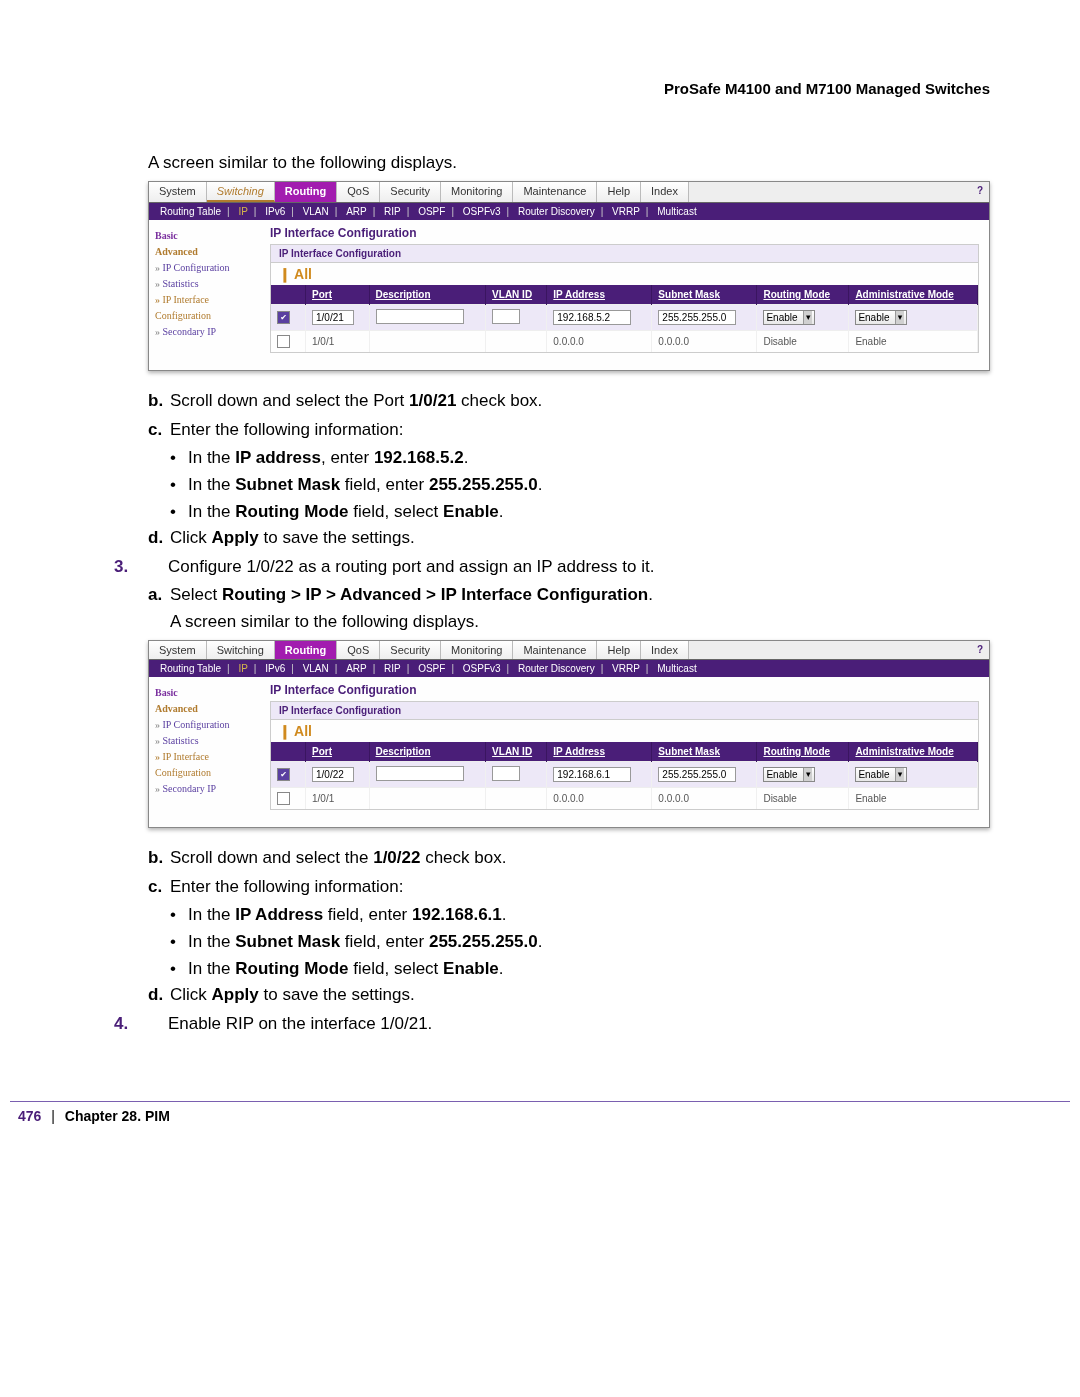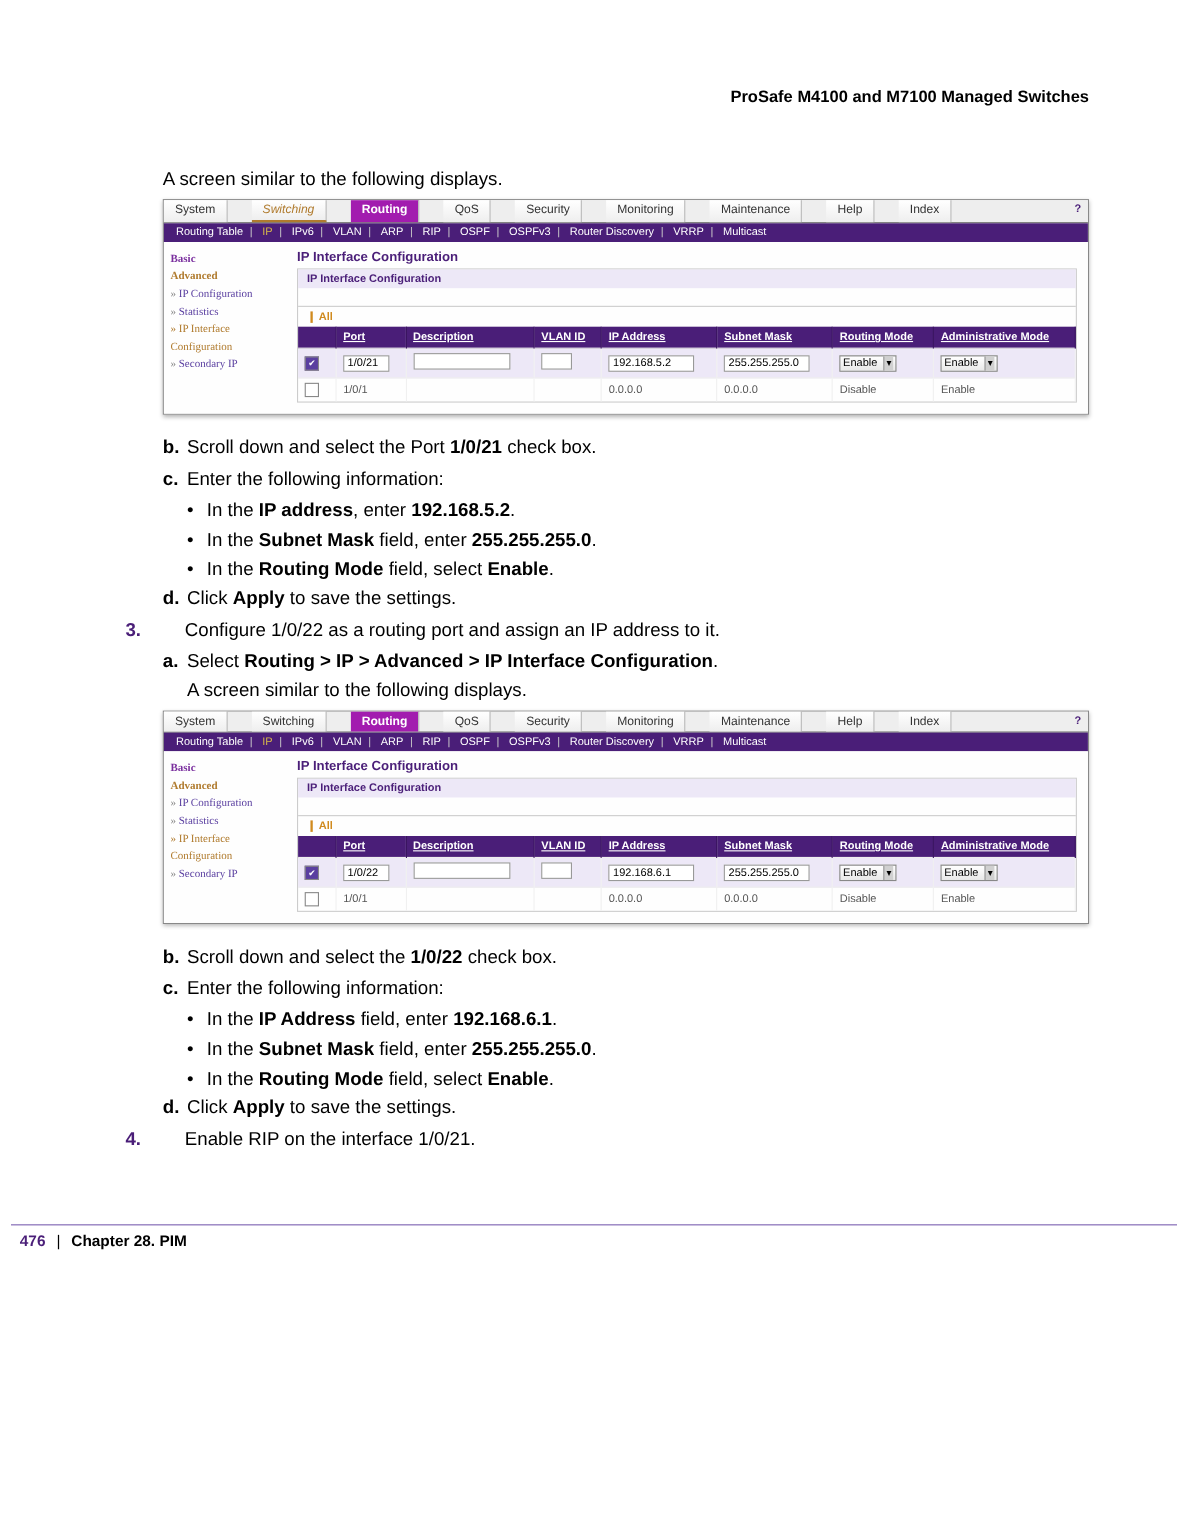--- a/index.html
+++ b/index.html
@@ -30,21 +30,20 @@
     border: 1px solid #888;
     box-shadow: 0 2px 4px rgba(0,0,0,0.3);
     background: #fff;
     font-size: 10px;
   }
   .tabs-row {
     display: flex;
     border-bottom: 1px solid #666;
     background: #eee;
     align-items: stretch;
-    gap: 22px;
   }
   .tab {
     padding: 3px 10px;
     border-right: 1px solid #bbb;
     color: #333;
     background: linear-gradient(#fff, #eee);
     font-size: 11px;
   }
   .tab.active {
     background: #a21caf;
@@ -81,21 +80,21 @@
   .sb-basic { color: #7a2f9e; font-weight: bold; }
   .sb-adv { color: #b07b2e; font-weight: bold; }
   .sb-link { color: #5a3fa0; }
   .sb-hl { color: #b07b2e; }
   .sb-link:before { content: "» "; color: #888; }
   .sb-hl:before { content: "» "; color: #b07b2e; }
   .ss-main { flex: 1; padding: 6px 10px 10px 10px; }
   .ss-title { color: #4a1e78; font-weight: bold; font-size: 12px; margin-bottom: 4px; }
   .ss-panel { border: 1px solid #ccc; }
   .ss-panel-hdr { background: #ede8f7; color: #4a1e78; font-weight: bold; padding: 3px 8px; font-size: 10px; }
-  .ss-all { padding: 3px 8px; color: #d08a1e; font-weight: bold; font-size: 10px; border-top: 1px solid #ccc; margin-top: 16px;}
+  .ss-all { padding: 3px 8px; color: #d08a1e; font-weight: bold; font-size: 14px; border-top: 1px solid #ccc;}
   .ss-all:before { content:"❙ "; color:#d08a1e; }
   .tbl { width: 100%; border-collapse: collapse; }
   .tbl th { background: #4a1e78; color: #fff; font-weight: bold; text-align: left; padding: 4px 6px; font-size: 10px; border-right: 1px solid #3a1560; text-decoration: underline;}
   .tbl td { padding: 4px 6px; font-size: 10px; border-top: 1px solid #eee; border-right:1px solid #f0f0f0; color:#555;}
   .tbl tr.edit td { background: #ede8f7; }
   .inpbox { display:inline-block; background:#fff; border:1px solid #999; height:13px; min-width:70px; padding:0 3px; font-size:10px; line-height:13px; color:#000;}
   .selbox { display:inline-block; background:linear-gradient(#fff,#e8e8e8); border:1px solid #888; height:13px; min-width:46px; padding:0 2px; font-size:10px; line-height:13px; color:#000; position:relative;}
   .selbox:after{content:"▾"; position:absolute; right:2px; top:0; font-size:9px; background:#d0d0d0; padding:0 2px; border-left:1px solid #999;}
   .chk { display:inline-block; width:11px; height:11px; border:1px solid #888; background:#fff; vertical-align:middle;}
   .chk.checked { background:#5a3fa0; }

